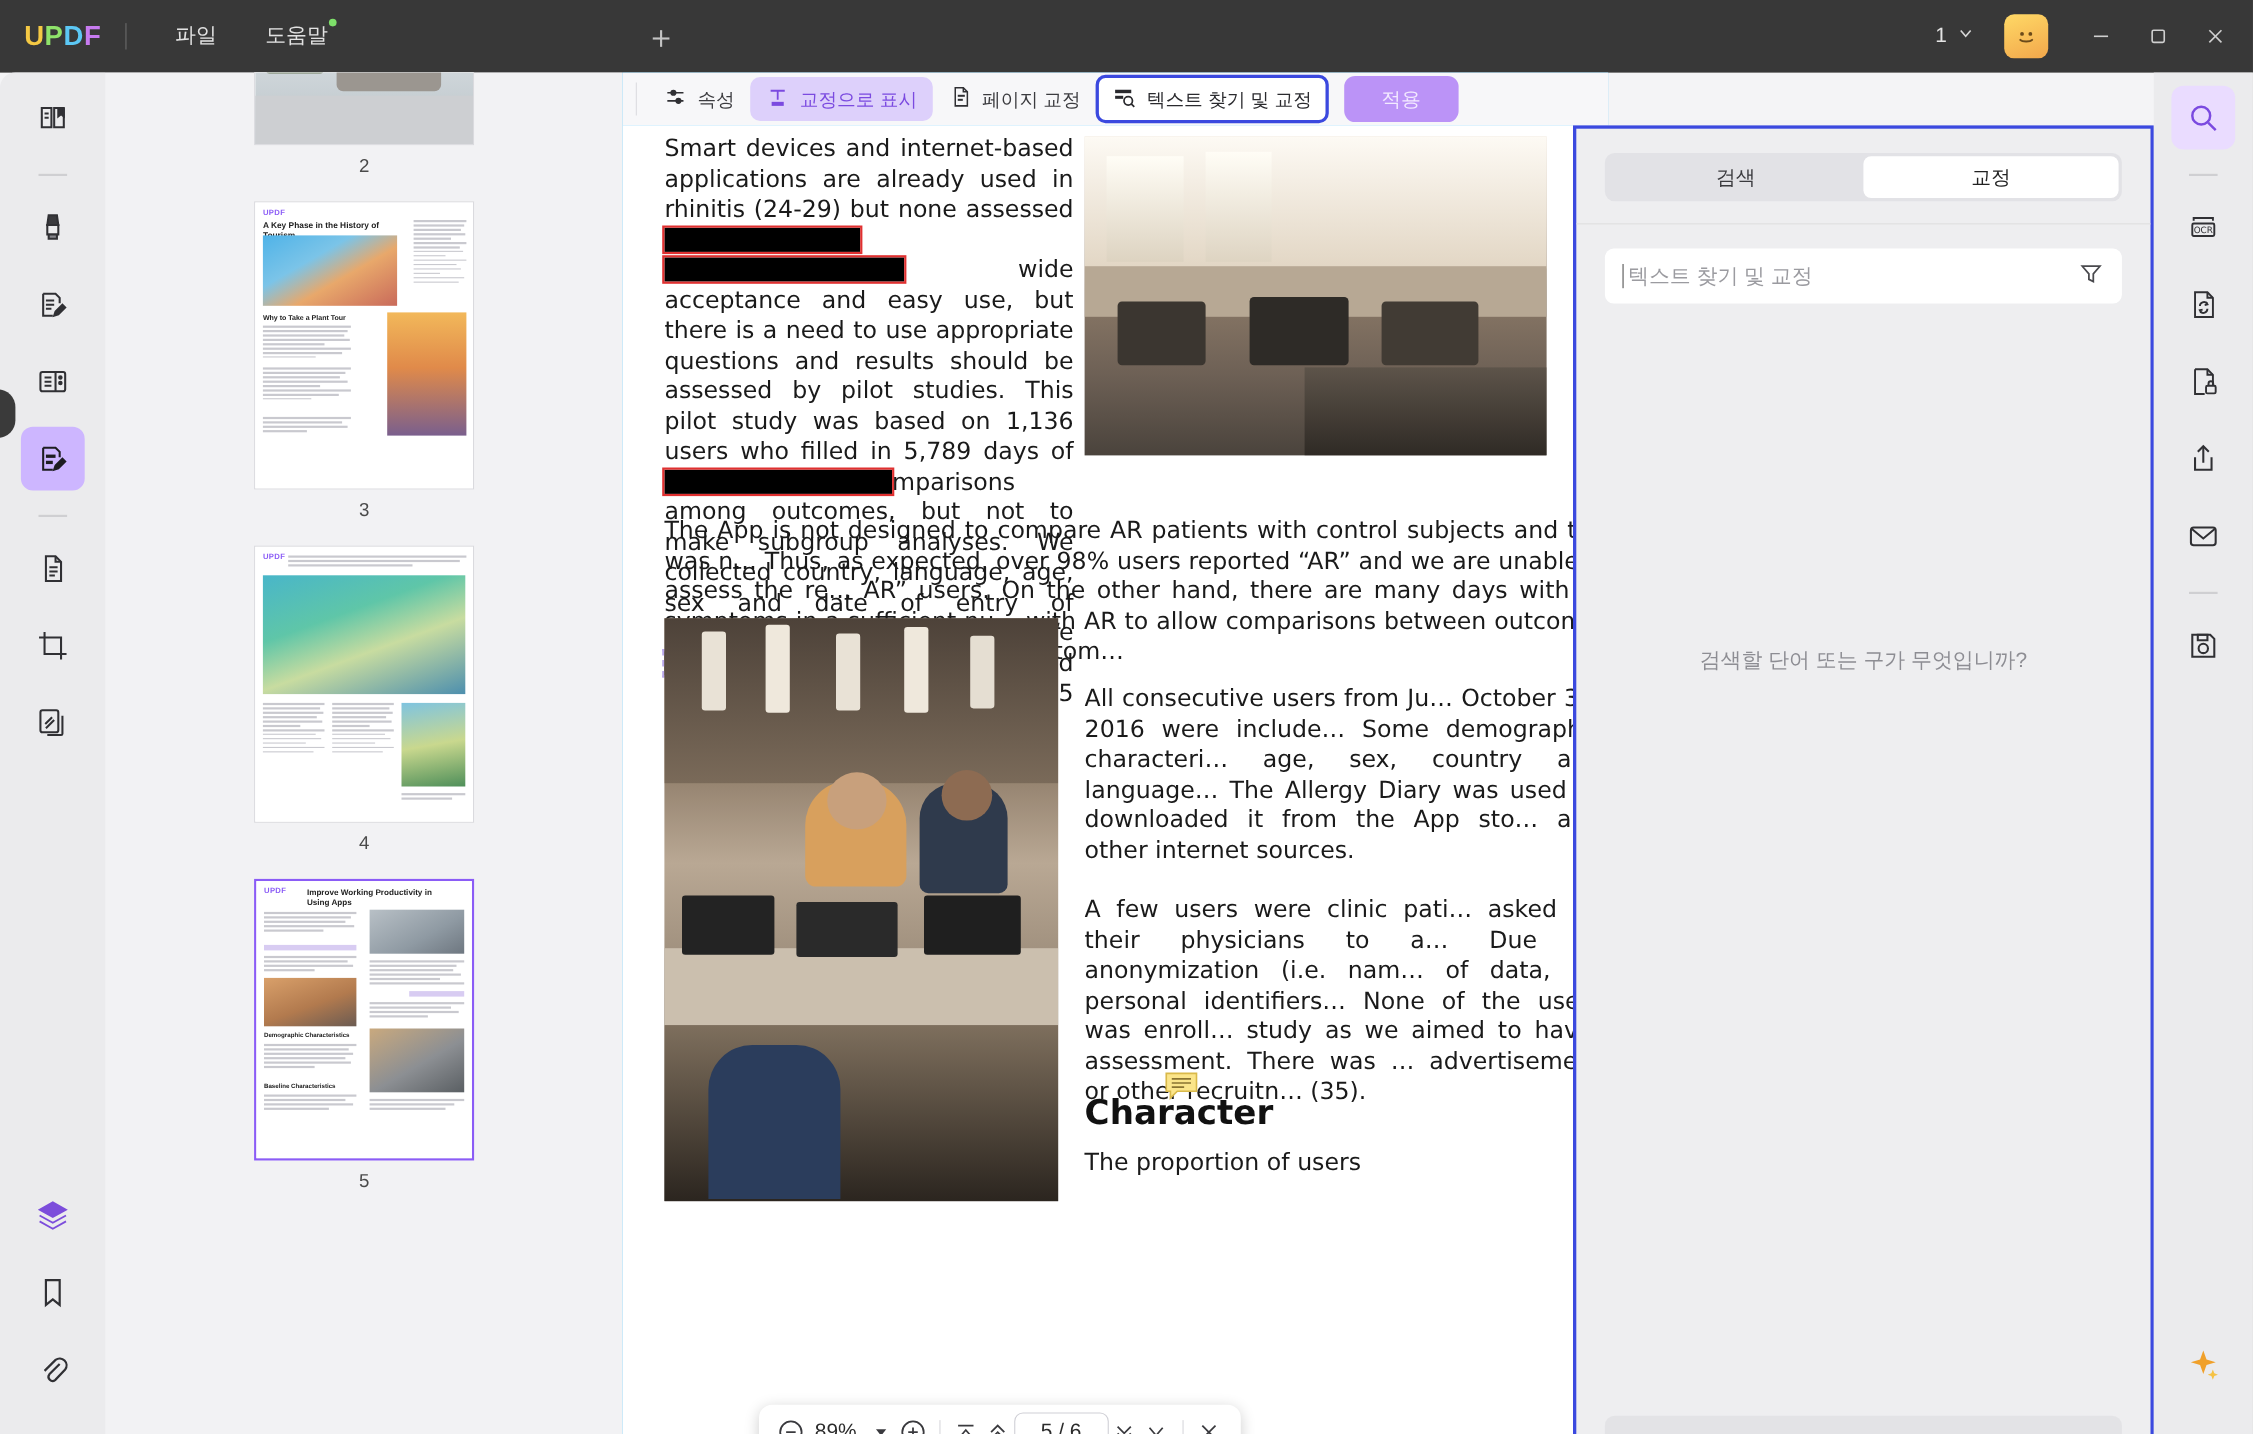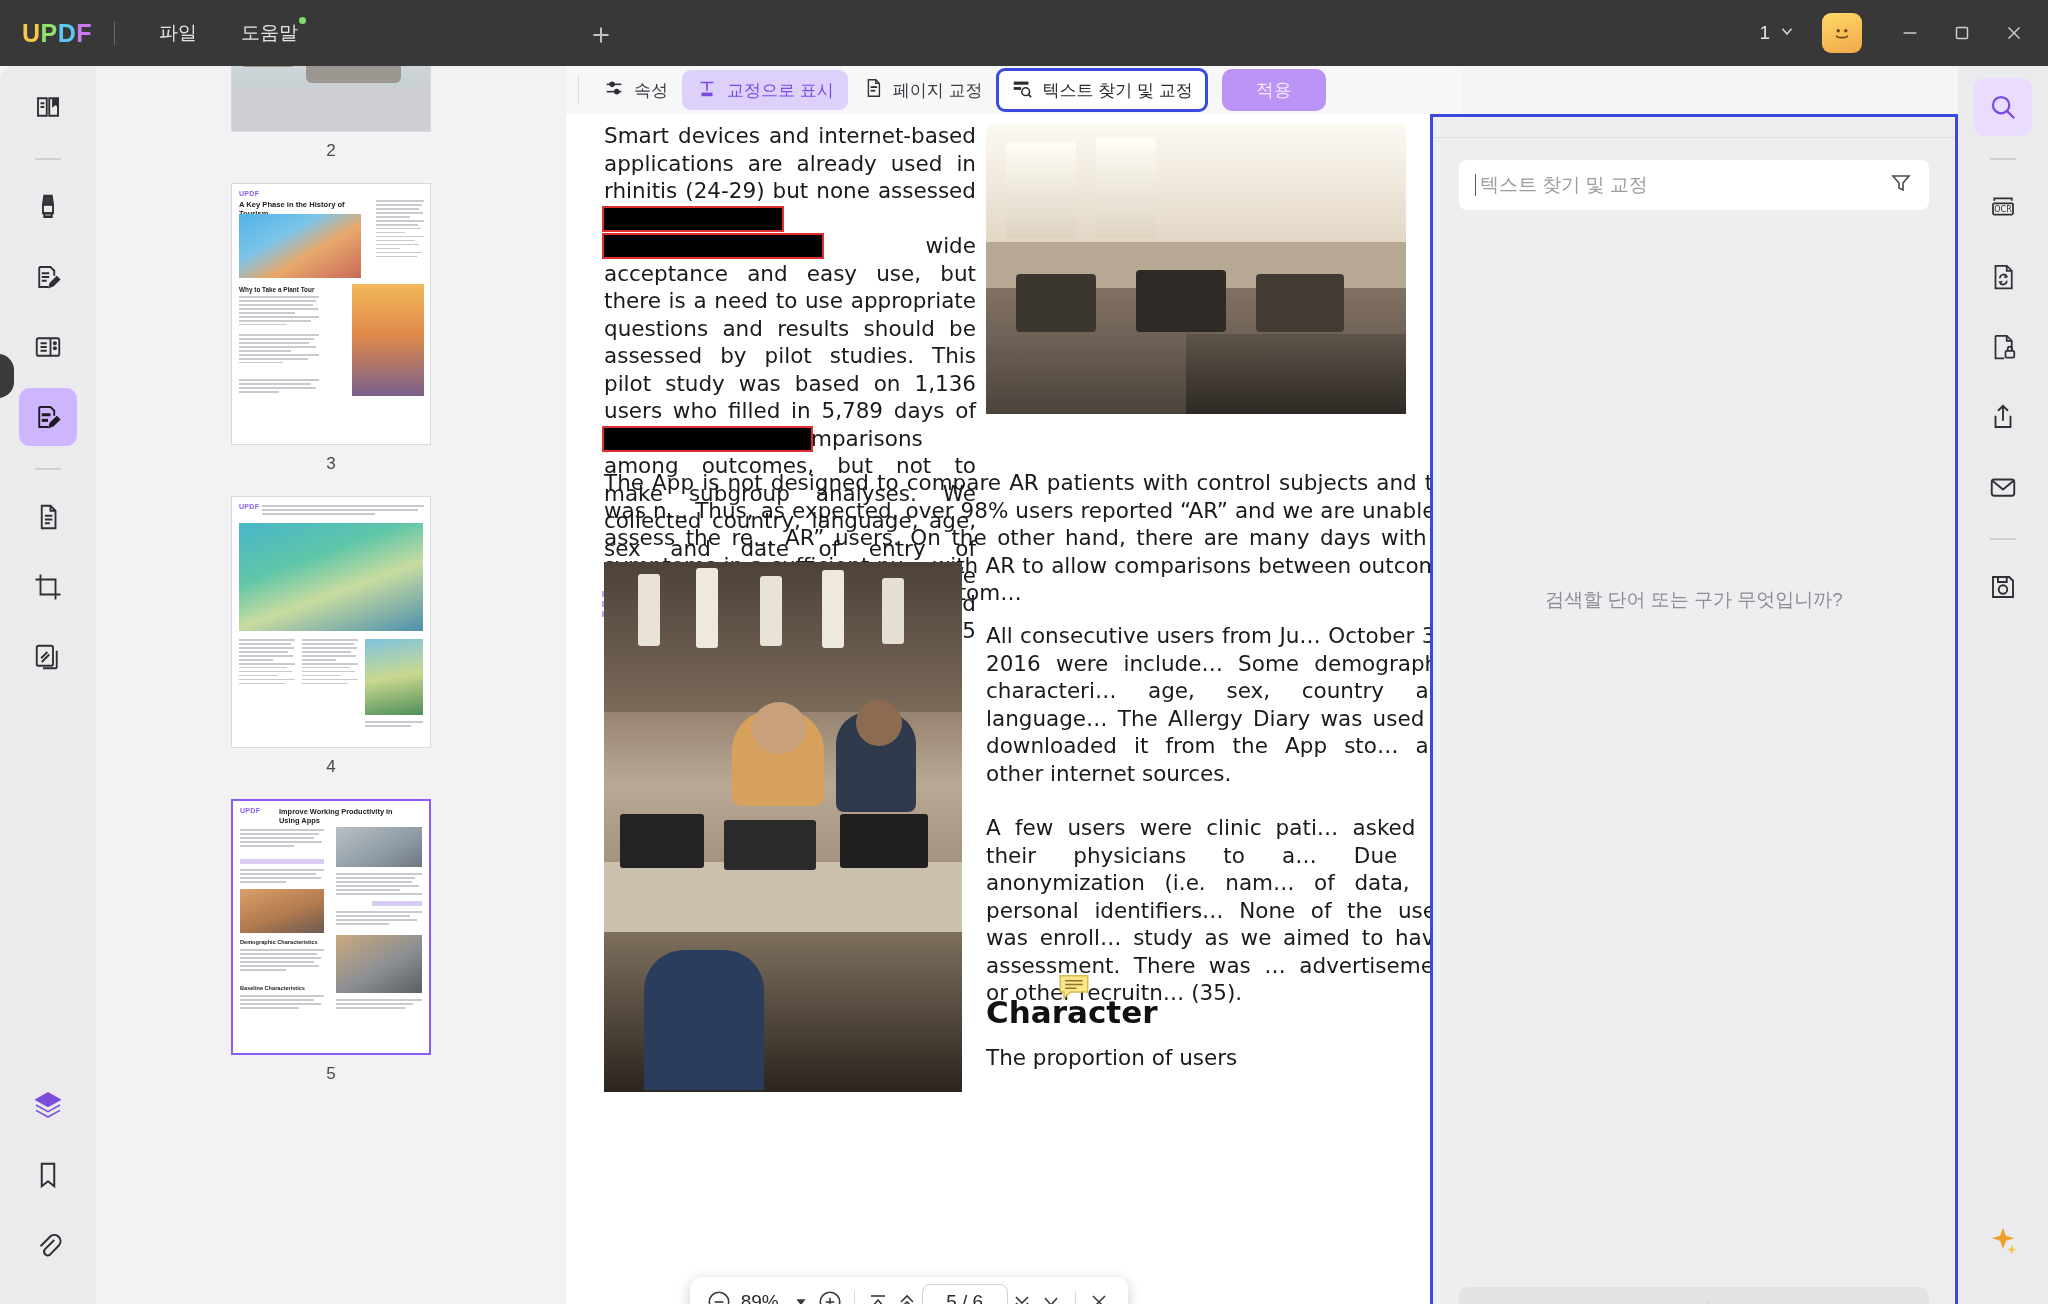--- a/index.html
+++ b/index.html
@@ -733,20 +733,28 @@
     <div class="zb-sep"></div>
     <div class="zb-ic">
       <svg width="24" height="24" viewBox="0 0 24 24" stroke="#3a3a3e" stroke-width="1.6">
         <line x1="6" y1="6" x2="18" y2="18"></line>
           <line x1="18" y1="6" x2="6" y2="18"></line>
       </svg>
     </div>
   </div>
 
   <div class="rpanel">
+    <div class="rp-tabs">
+      <div class="rp-tab">
+        <span>검색</span>
+      </div>
+      <div class="rp-tab active">
+        <span>교정</span>
+      </div>
+    </div>
     <div class="rp-hr"></div>
 
     <div class="searchbox">
       <span class="caret"></span>
       <span class="ph">텍스트 찾기 및 교정</span>
       <span>
         <svg width="24" height="24" viewBox="0 0 24 24" fill="none" stroke="#4a4a4e" stroke-width="1.6">
           <polygon points="4,5 20,5 14,12 14,19 10,17 10,12"></polygon>
         </svg>
       </span>

